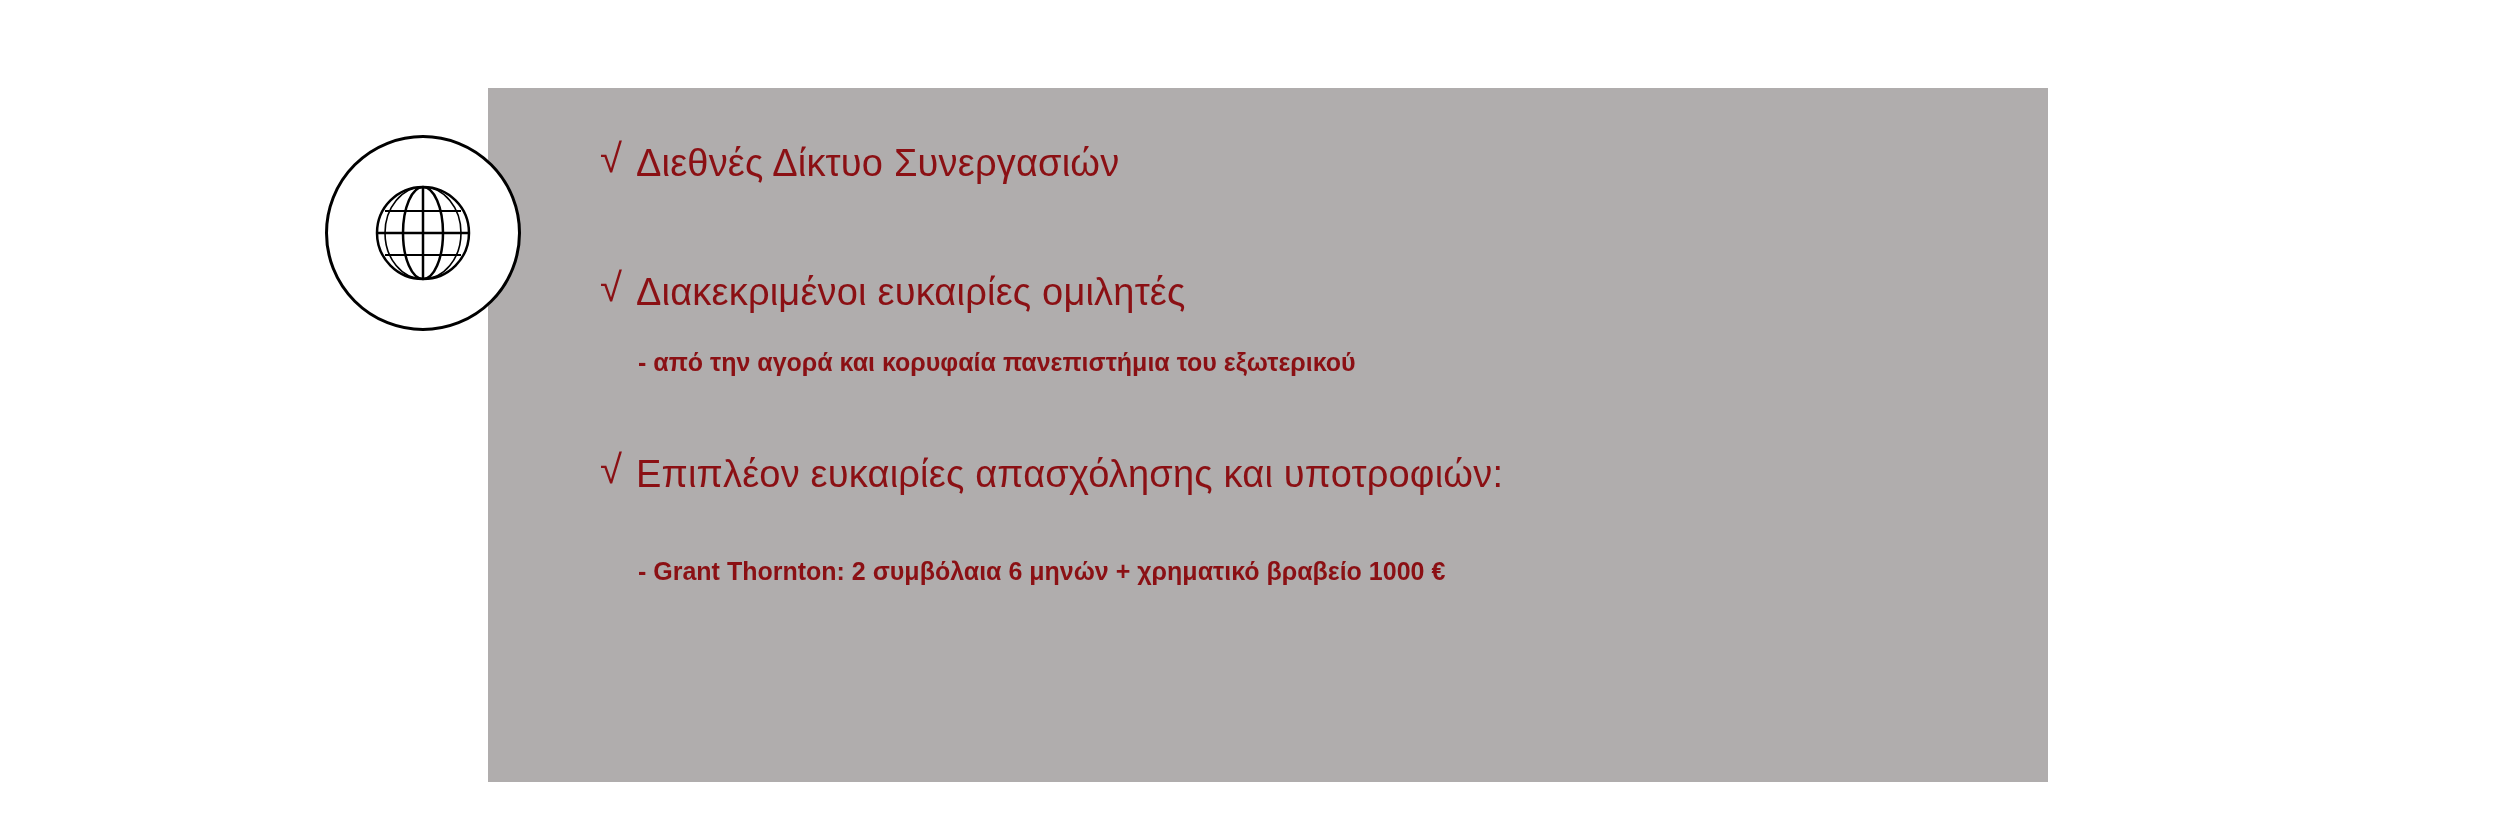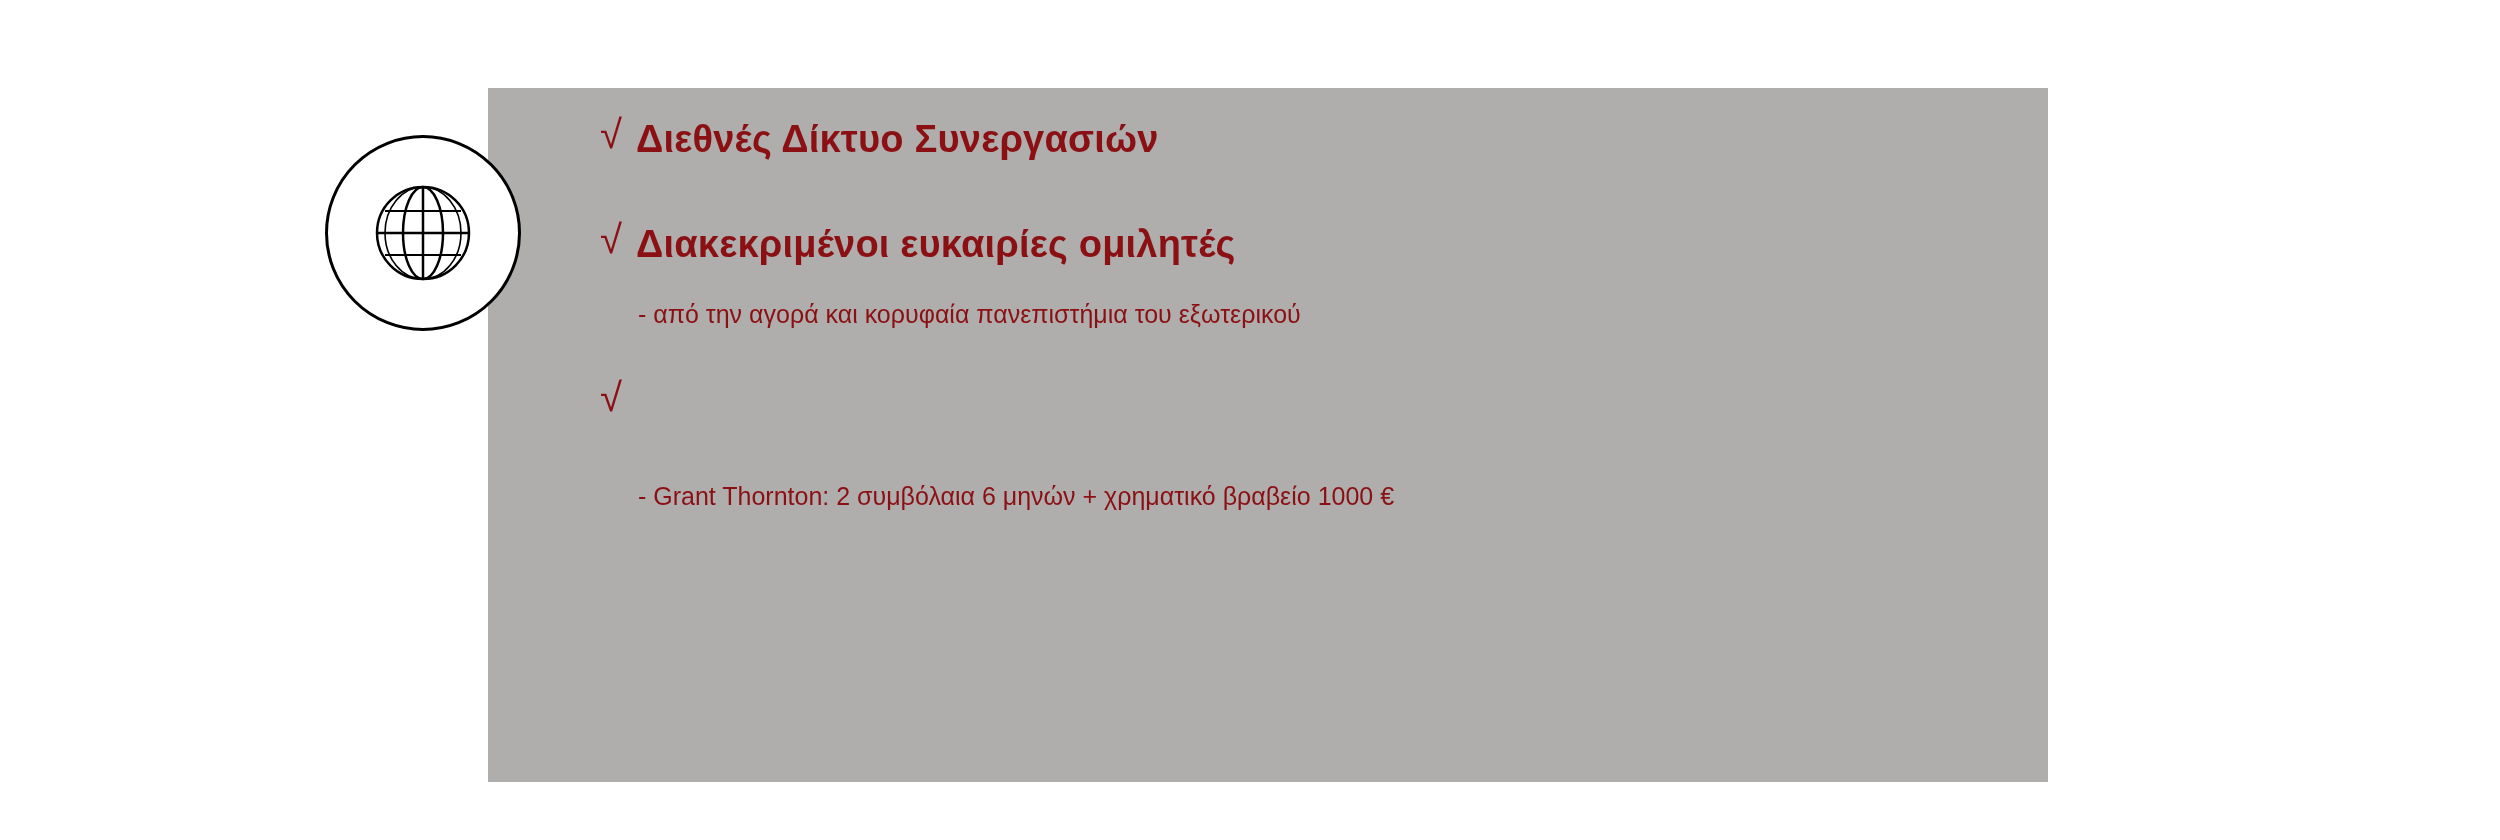--- a/index.html
+++ b/index.html
@@ -72,31 +72,32 @@
     line-height: 1;
     font-weight: 400;
     margin-right: 14px;
     color: #8b1014;
     flex: 0 0 auto;
     position: relative;
     top: -4px;
   }
   .head-text {
     font-size: 38px;
-    font-weight: bold;
+    font-weight: normal;
     color: #8b1014;
     letter-spacing: 0.2px;
     white-space: nowrap;
+    margin-top: 24px;
   }
   .head-1 { margin-bottom: 0; }
 
   .sub-row {
     color: #8b1014;
     font-size: 25px;
-    font-weight: normal;
+    font-weight: bold;
     white-space: nowrap;
   }
 
   .gap-a { height: 62px; }
   .gap-b { height: 34px; }
   .gap-c { height: 52px; }
   .gap-d { height: 32px; }
   .gap-e { height: 29px; }
 
   .indent { padding-left: 38px; }
@@ -135,20 +136,21 @@
     </div>
 
     <div class="gap-b"></div>
 
     <div class="sub-row indent">- από την αγορά και κορυφαία πανεπιστήμια του εξωτερικού</div>
 
     <div class="gap-c"></div>
 
     <div class="head-row">
       <span class="check">√</span>
+      <span class="head-text">Επιπλέον ευκαιρίες απασχόλησης και υποτροφιών:</span>
     </div>
 
     <div class="gap-d"></div>
 
     <div class="gap-e"></div>
     <div class="sub-row indent">- Grant Thornton:  2 συμβόλαια 6 μηνών + χρηματικό βραβείο 1000 €</div>
     <div class="gap-e"></div>
     <div class="gap-e"></div>
 
   </div>

